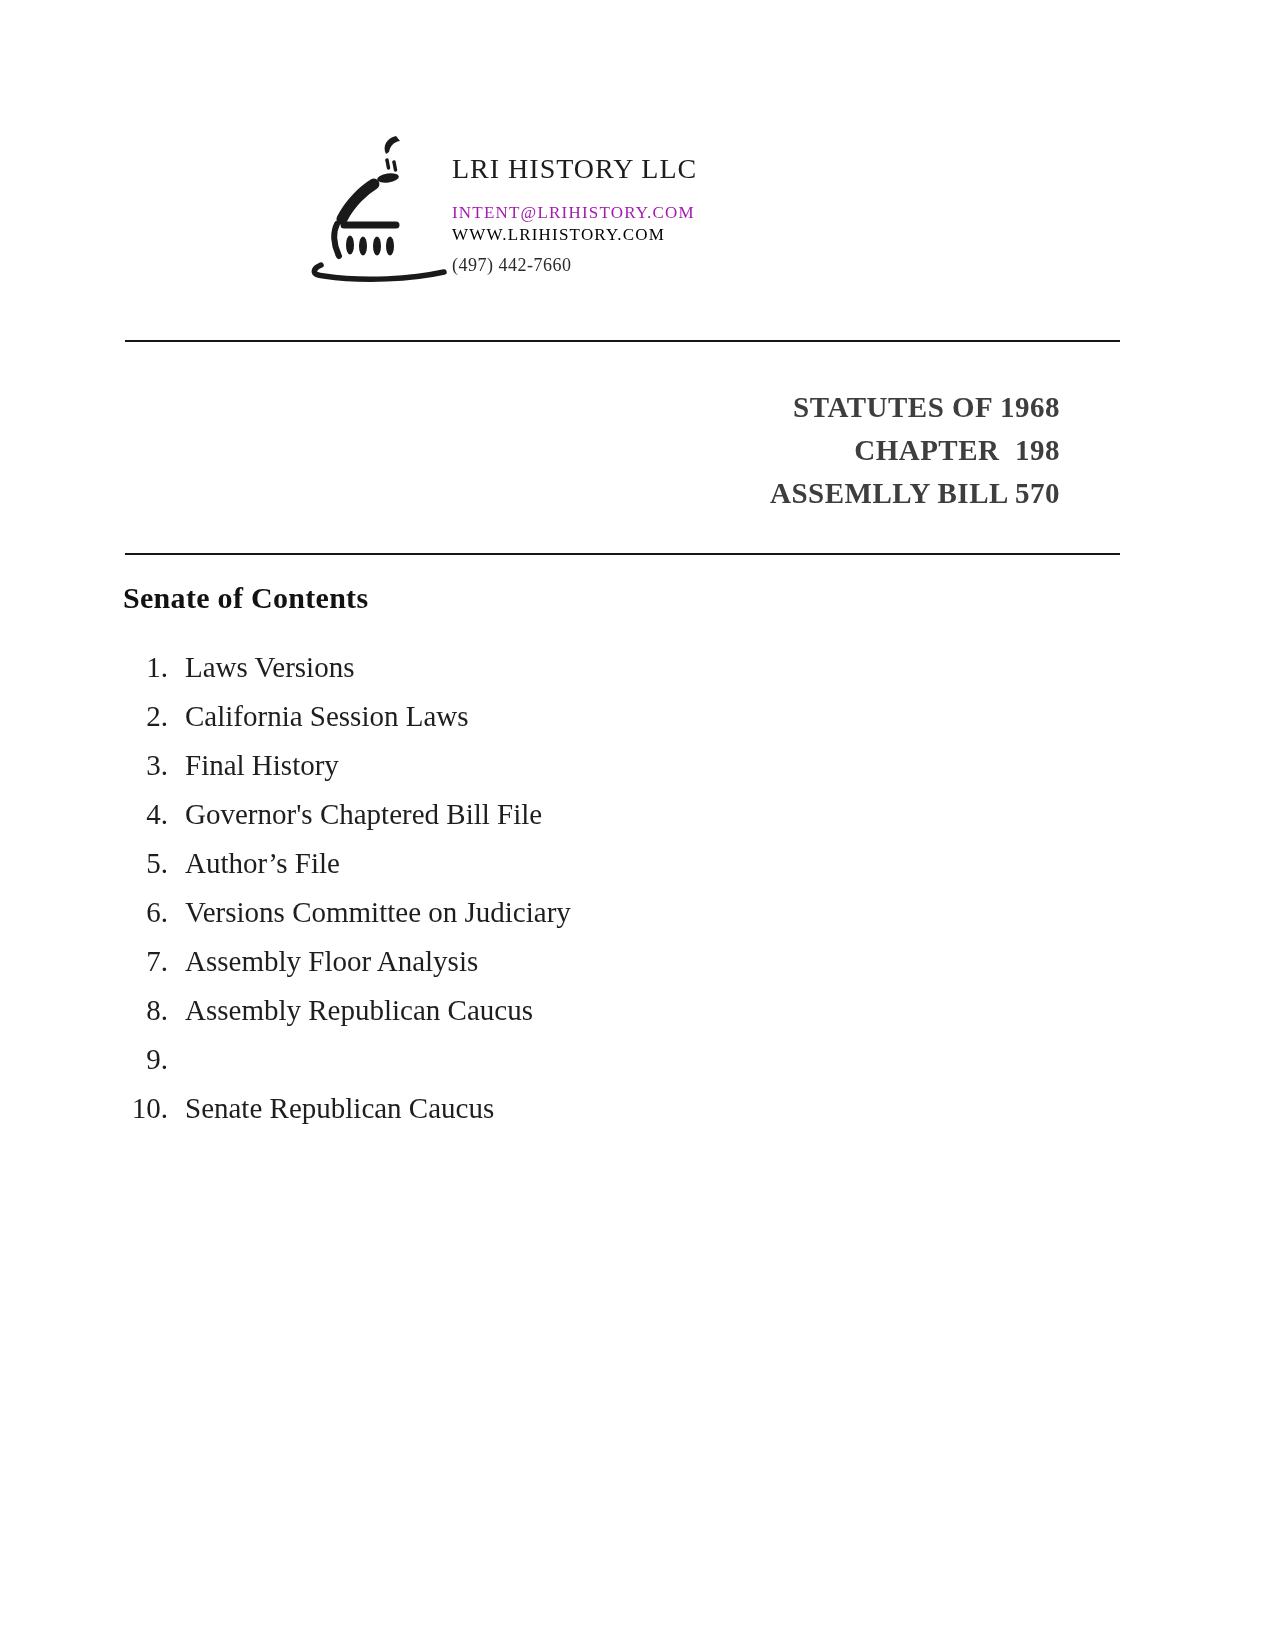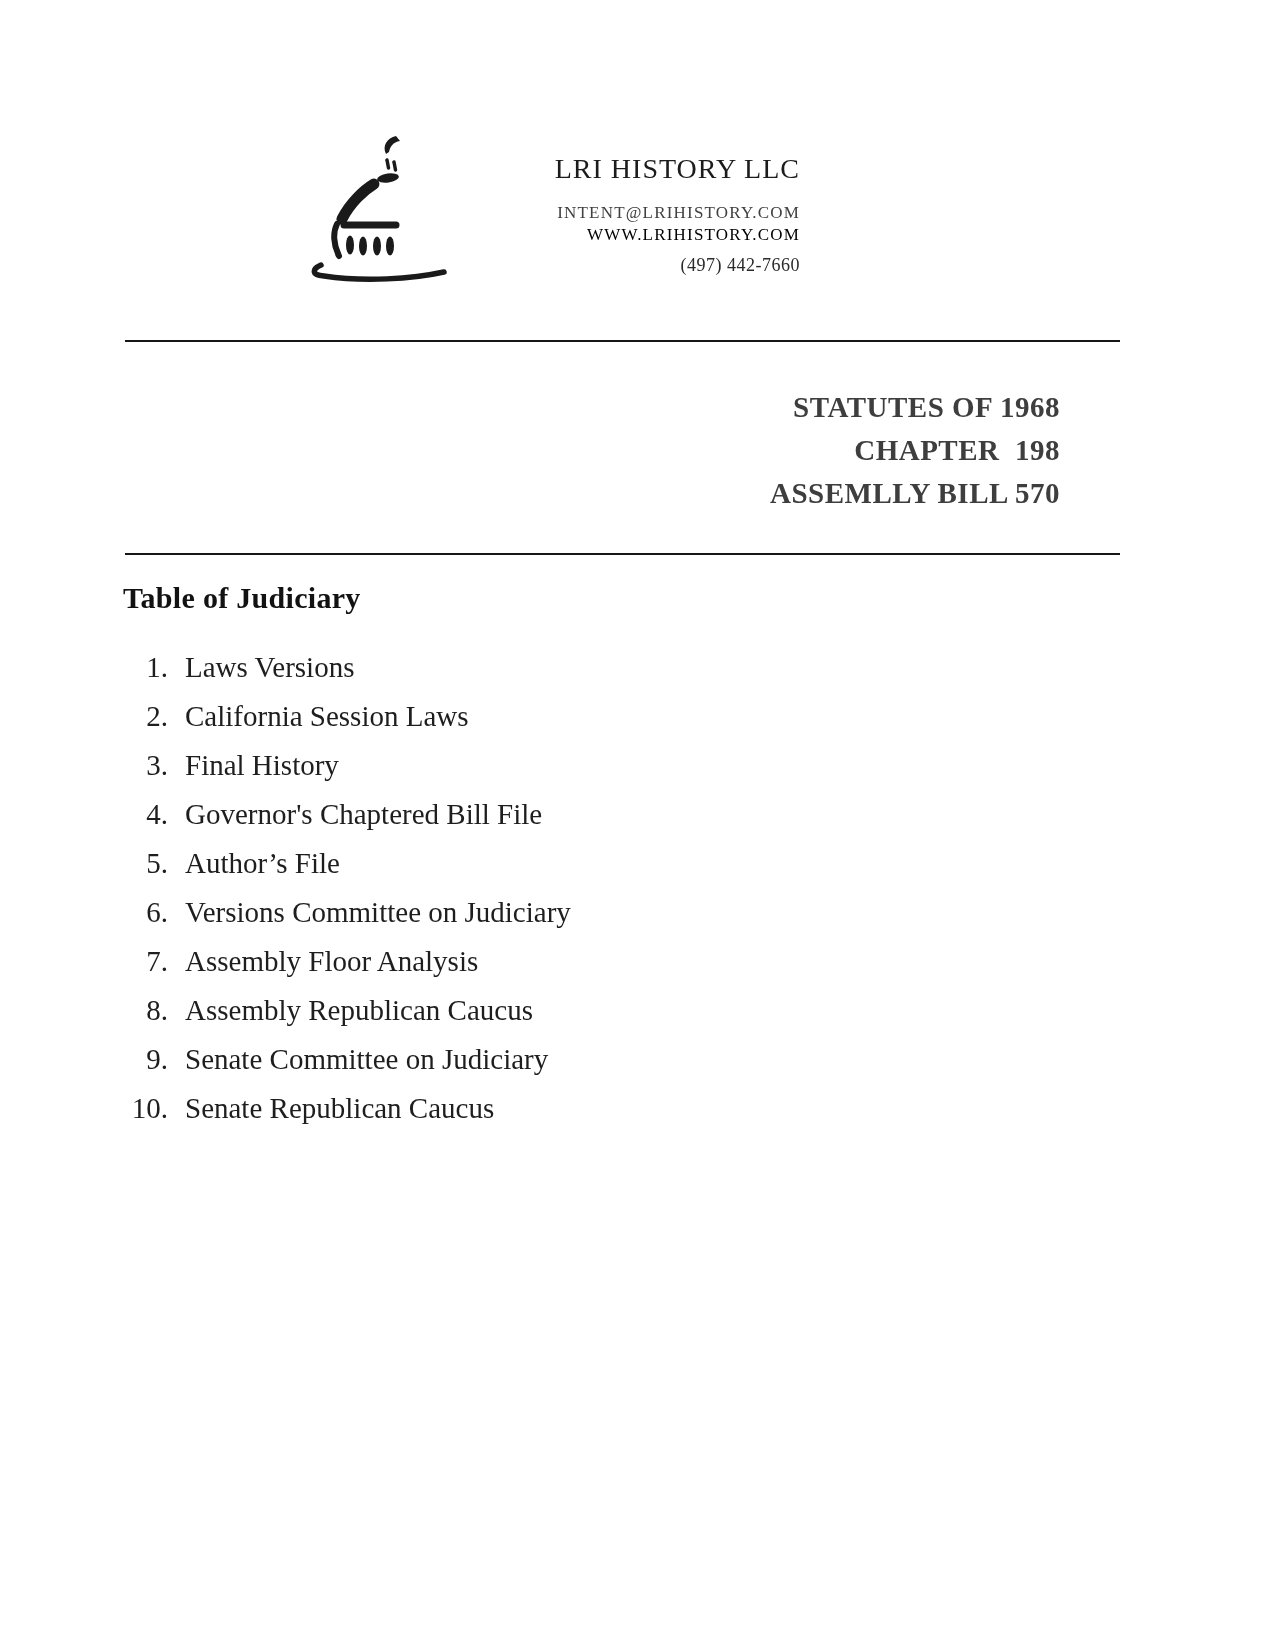--- a/index.html
+++ b/index.html
@@ -19,39 +19,39 @@
     position: absolute;
     left: 293px;
     top: 128px;
     width: 162px;
     height: 168px;
   }
   .logo svg { width: 100%; height: 100%; display: block; }
 
   .org-block {
     position: absolute;
-    left: 440px;
+    left: 452px;
     top: 152px;
     width: 360px;
-    text-align: right;
+    text-align: left;
   }
   .org-name {
     margin: 0;
     font-size: 28px;
     font-weight: 400;
     line-height: 34px;
     letter-spacing: 1px;
     color: #1c1c1c;
     white-space: nowrap;
   }
   .org-email {
     margin-top: 17px;
     font-size: 17px;
     letter-spacing: 1.2px;
-    color: #404040;
+    color: #a21caf;
     white-space: nowrap;
   }
   .org-web {
     margin-top: 2px;
     font-size: 17px;
     letter-spacing: 1.2px;
     color: #000000;
     white-space: nowrap;
   }
   .org-phone {
@@ -155,21 +155,21 @@
   <div class="rule rule-top"></div>
 
   <div class="ref-block">
     <div class="ref-line">STATUTES OF 1968</div>
     <div class="ref-line">CHAPTER  198</div>
     <div class="ref-line">ASSEMLLY BILL 570</div>
   </div>
 
   <div class="rule rule-mid"></div>
 
-  <h2 class="toc-title">Table of Judiciary</h2>
+  <h2 class="toc-title">Senate of Contents</h2>
 
   <ol class="toc-list">
     <li class="toc-item">
       <span class="toc-num">1.</span>
       <span class="toc-label">Laws Versions</span>
     </li>
     <li class="toc-item">
       <span class="toc-num">2.</span>
       <span class="toc-label">California Session Laws</span>
     </li>
@@ -192,21 +192,20 @@
     <li class="toc-item">
       <span class="toc-num">7.</span>
       <span class="toc-label">Assembly Floor Analysis</span>
     </li>
     <li class="toc-item">
       <span class="toc-num">8.</span>
       <span class="toc-label">Assembly Republican Caucus</span>
     </li>
     <li class="toc-item">
       <span class="toc-num">9.</span>
-      <span class="toc-label">Senate Committee on Judiciary</span>
     </li>
     <li class="toc-item">
       <span class="toc-num">10.</span>
       <span class="toc-label">Senate Republican Caucus</span>
     </li>
   </ol>
 
 </div>
 
 </body></html>

